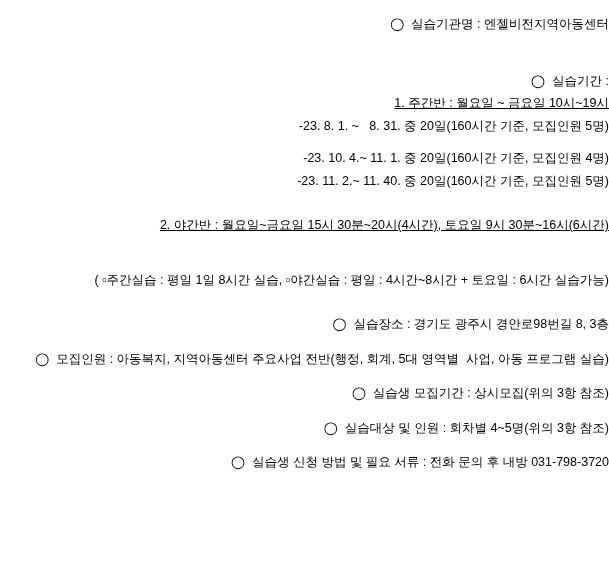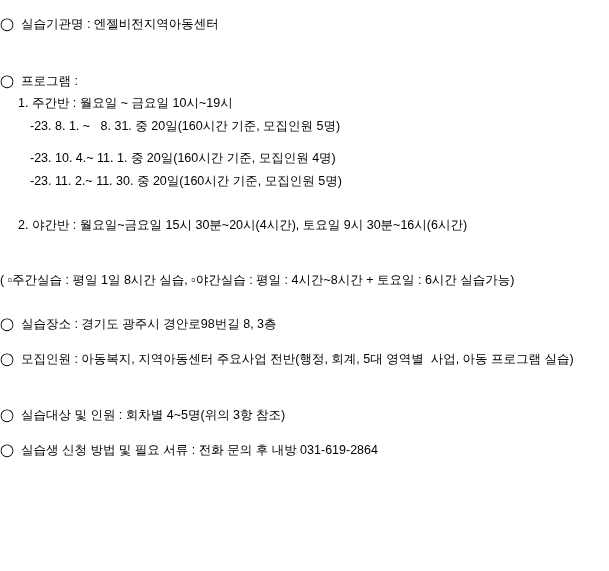--- a/index.html
+++ b/index.html
@@ -18,59 +18,61 @@
   .page {
     position: relative;
     width: 609px;
     height: 571px;
     padding: 0;
     box-sizing: border-box;
   }
   .line {
     white-space: pre;
     line-height: 1.0;
+    text-align: right;
   }
   .bullet-line {
     padding-left: 16px;
     text-indent: -16px;
     margin-bottom: 0;
   }
   .sub-line {
     padding-left: 18px;
+    text-decoration: underline;
   }
   .sub-sub-line {
     padding-left: 30px;
   }
   .gap-sm { height: 10px; }
   .gap-lg { height: 22px; }
   .top-pad { height: 18px; }
 </style>
 </head>
 <body>
 
 <div class="page">
 
   <div class="top-pad"></div>
 
   <div class="line bullet-line">◯  실습기관명 : 엔젤비전지역아동센터</div>
   <div class="gap-lg"></div>
 
   <div class="gap-lg"></div>
 
-  <div class="line bullet-line">◯  프로그램 :</div>
+  <div class="line bullet-line">◯  실습기간 :</div>
   <div class="gap-sm"></div>
 
   <div class="line sub-line">1. 주간반 : 월요일 ~ 금요일 10시~19시</div>
   <div class="gap-sm"></div>
   <div class="line sub-sub-line">-23. 8. 1. ~   8. 31. 중 20일(160시간 기준, 모집인원 5명)</div>
   <div class="gap-sm"></div>
   <div class="gap-sm"></div>
   <div class="line sub-sub-line">-23. 10. 4.~ 11. 1. 중 20일(160시간 기준, 모집인원 4명)</div>
   <div class="gap-sm"></div>
-  <div class="line sub-sub-line">-23. 11. 2.~ 11. 30. 중 20일(160시간 기준, 모집인원 5명)</div>
+  <div class="line sub-sub-line">-23. 11. 2.~ 11. 40. 중 20일(160시간 기준, 모집인원 5명)</div>
 
   <div class="gap-lg"></div>
   <div class="gap-sm"></div>
 
   <div class="line sub-line">2. 야간반 : 월요일~금요일 15시 30분~20시(4시간), 토요일 9시 30분~16시(6시간)</div>
   <div class="gap-sm"></div>
 
   <div class="gap-lg"></div>
   <div class="gap-sm"></div>
 
@@ -78,20 +80,21 @@
 
   <div class="gap-lg"></div>
   <div class="gap-sm"></div>
 
   <div class="line bullet-line">◯  실습장소 : 경기도 광주시 경안로98번길 8, 3층</div>
   <div class="gap-lg"></div>
 
   <div class="line bullet-line">◯  모집인원 : 아동복지, 지역아동센터 주요사업 전반(행정, 회계, 5대 영역별  사업, 아동 프로그램 실습)</div>
   <div class="gap-lg"></div>
 
+  <div class="line bullet-line">◯  실습생 모집기간 : 상시모집(위의 3항 참조)</div>
   <div class="gap-lg"></div>
 
   <div class="line bullet-line">◯  실습대상 및 인원 : 회차별 4~5명(위의 3항 참조)</div>
   <div class="gap-lg"></div>
 
-  <div class="line bullet-line">◯  실습생 신청 방법 및 필요 서류 : 전화 문의 후 내방 031-619-2864</div>
+  <div class="line bullet-line">◯  실습생 신청 방법 및 필요 서류 : 전화 문의 후 내방 031-798-3720</div>
 
 </div>
 
 </body></html>

